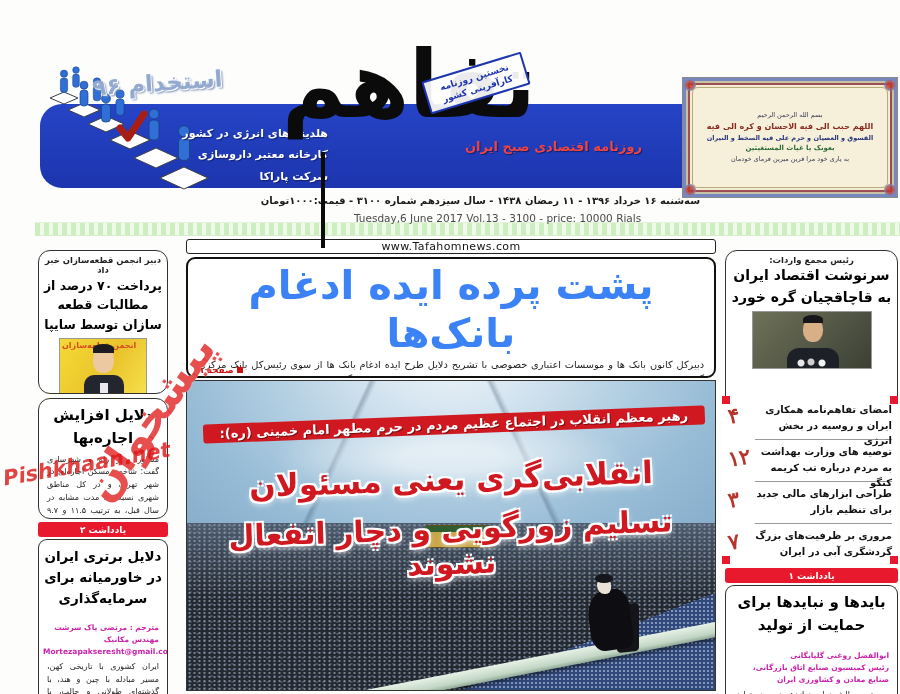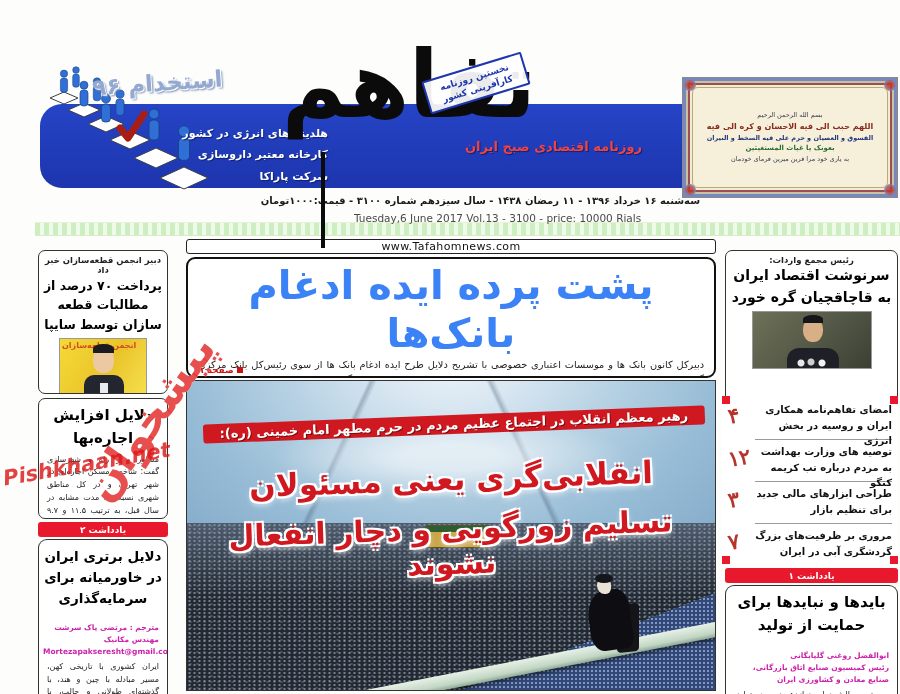--- a/index.html
+++ b/index.html
@@ -104,21 +104,21 @@
   .kicker-ribbon { position:absolute; left:3%; top:11%; width:95%; transform:rotate(-2.2deg);
     background:#d01820; color:#fff; font-size:13px; font-weight:bold; direction:rtl; text-align:center;
     padding:2px 6px; border-radius:3px; text-shadow:1px 1px 0 #7a0a0e; z-index:6; }
   .display-line { position:absolute; width:100%; text-align:center; direction:rtl;
     color:#d01820; font-weight:bold; transform:rotate(-2deg); z-index:6;
     text-shadow:-2px -2px 0 #fff, 2px -2px 0 #fff, -2px 2px 0 #fff, 2px 2px 0 #fff, 0 3px 6px rgba(255,255,255,.9); }
   .dl1 { top:26%; font-size:31px; }
   .dl2 { top:42%; font-size:30px; }
 
   
-  .side-box { position:absolute; border:1.5px solid #333; border-radius:7px; background:#fff;
+  .side-box { position:absolute; border:1.5px solid #333; border-radius:12px; background:#fff;
     overflow:hidden; z-index:5; }
   .kicker { direction:rtl; text-align:center; font-size:8.5px; color:#222; padding-top:4px; font-weight:bold; }
   .side-head { direction:rtl; text-align:center; font-weight:bold; color:#000; line-height:1.55; }
   .side-body { direction:rtl; text-align:justify; font-size:8px; color:#222; line-height:1.6; padding:3px 8px 0 8px; }
   .pageref-sm { position:absolute; left:8px; bottom:3px; font-size:8px; color:#333; font-weight:bold; direction:rtl; }
   .red-banner { position:absolute; height:15px; background:#e8192c; border-radius:3px; z-index:6;
     color:#fff; font-size:9px; font-weight:bold; direction:rtl; display:flex; align-items:center; justify-content:center; }
   .magenta { color:#cc22aa; font-weight:bold;margin-top:9px; }
 
   

